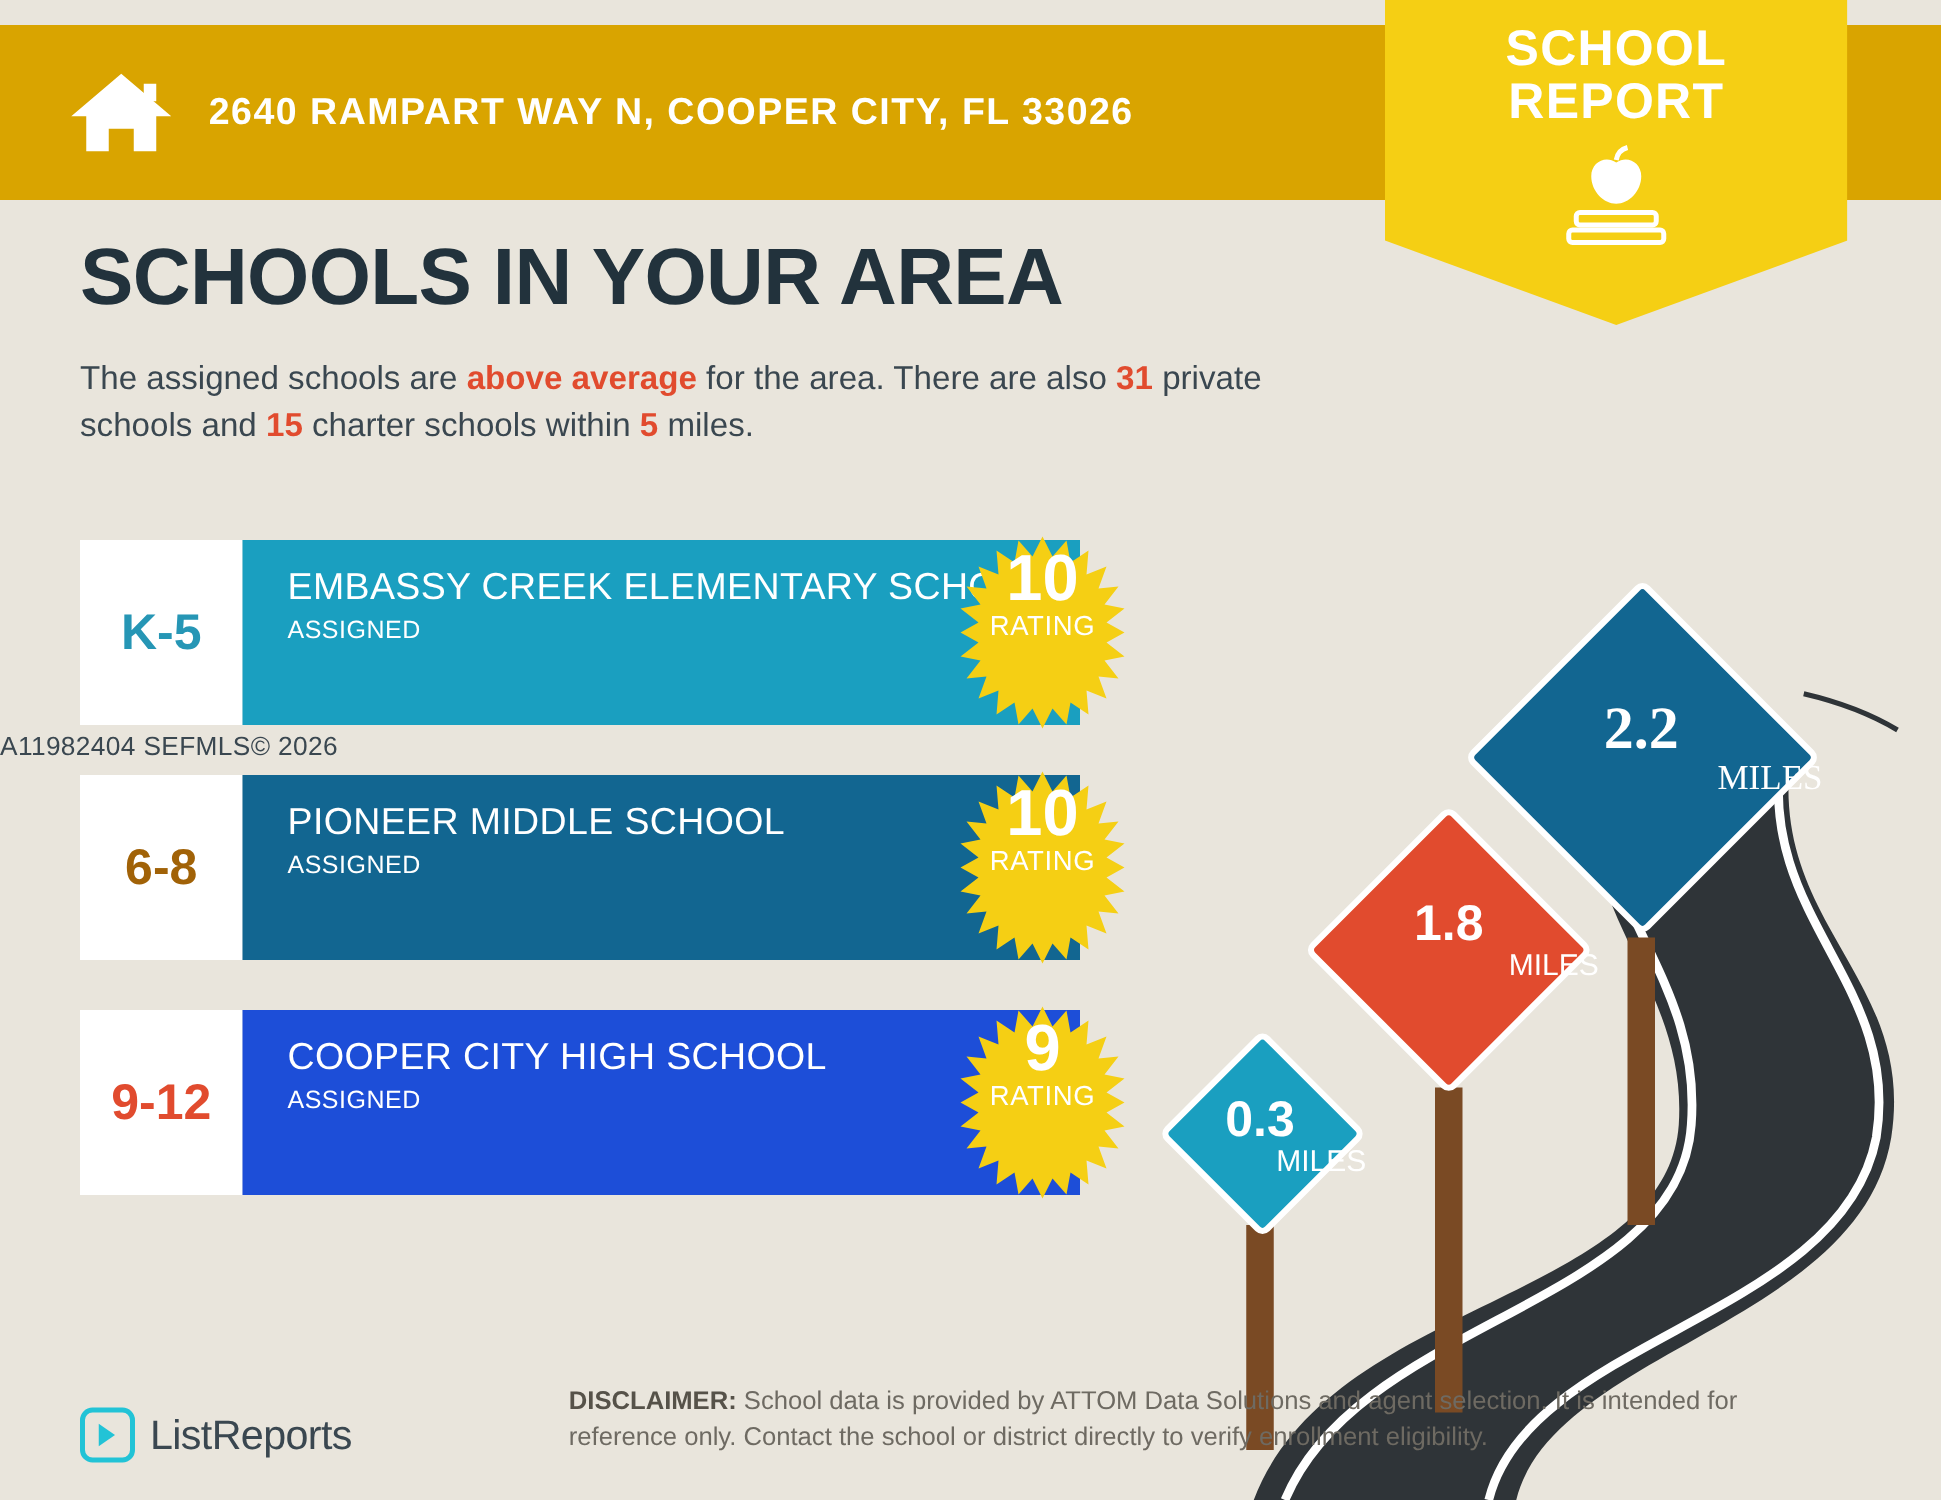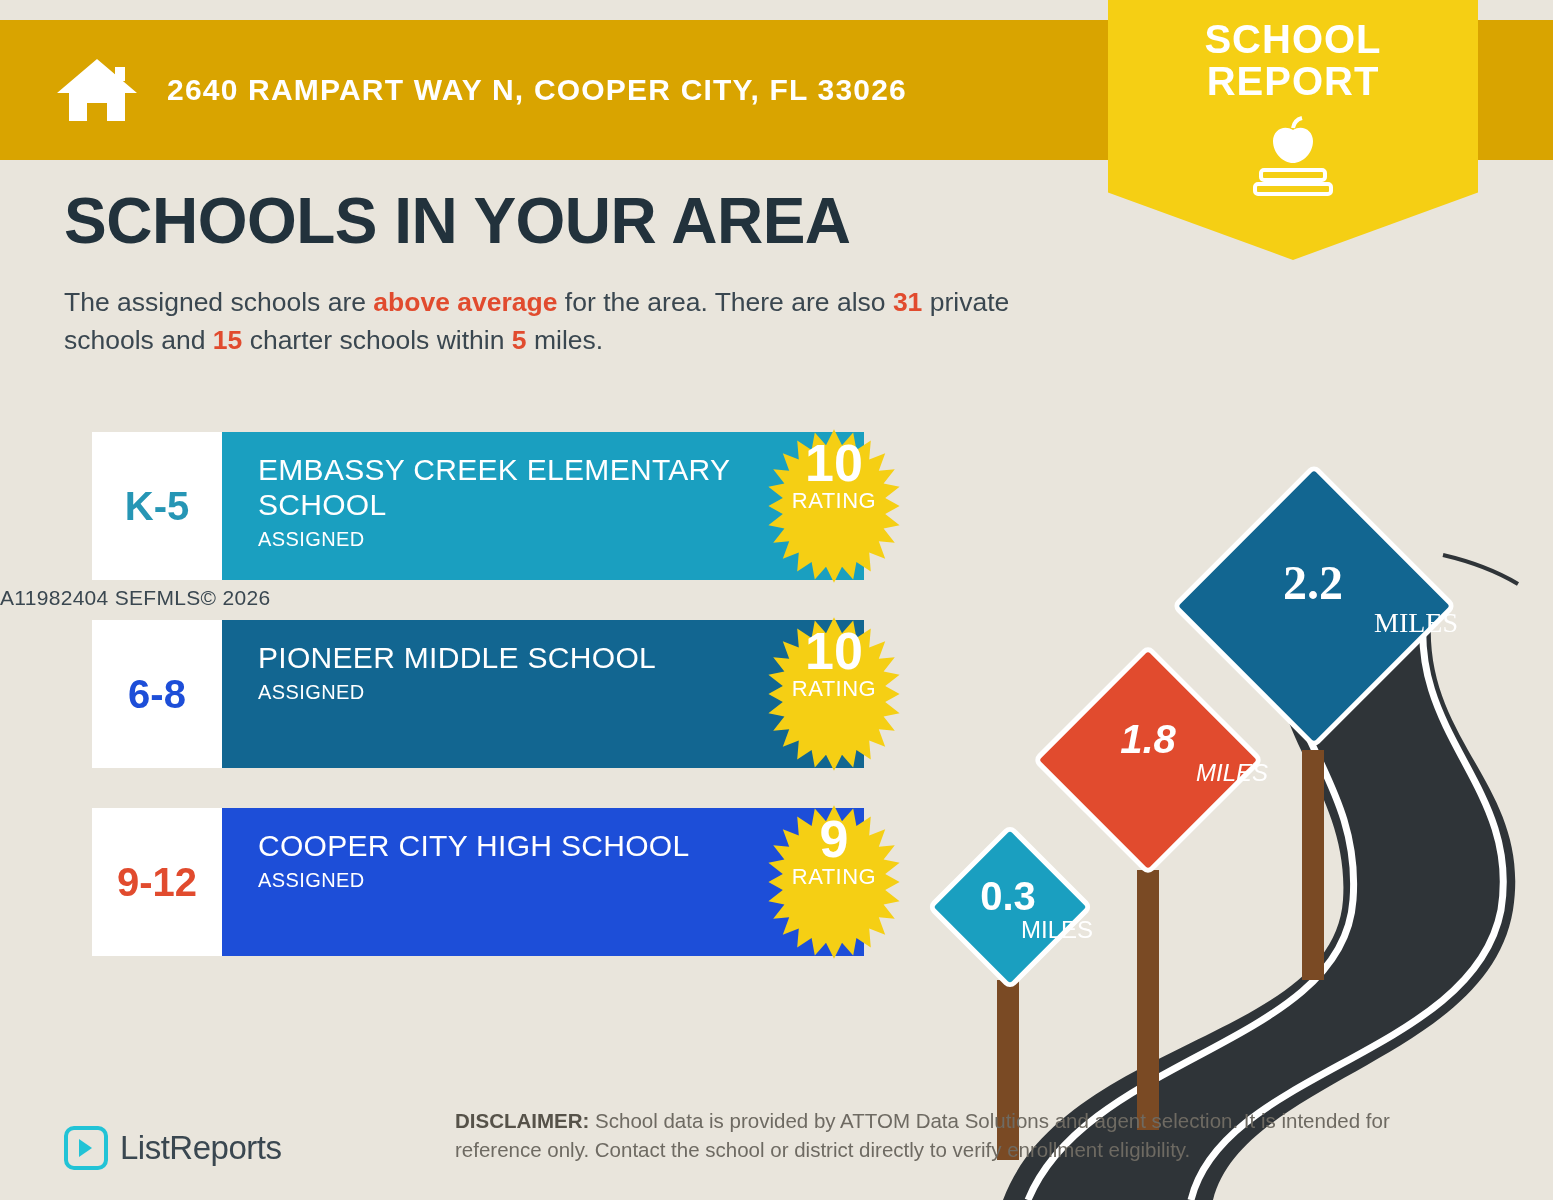--- a/index.html
+++ b/index.html
@@ -90,21 +90,20 @@
     top: 432px;
     left: 64px;
     width: 800px;
   }
   .school-row {
     position: relative;
     height: 148px;
     margin-bottom: 40px;
     display: flex;
     align-items: stretch;
-    margin-left: 28px;
   }
   .grade-box {
     width: 130px;
     background: #ffffff;
     display: flex;
     align-items: center;
     justify-content: center;
     font-size: 40px;
     font-weight: bold;
   }
@@ -149,21 +148,21 @@
   }
   .rating-label {
     position: relative;
     font-size: 22px;
     letter-spacing: 0.5px;
   }
 
   
   .row-1 .grade-box { color: #2696b5; }
   .row-1 .info-box  { background: #1a9fc0; }
-  .row-2 .grade-box { color: #1d4ed8; }
+  .row-2 .grade-box { color: #a16207; }
   .row-2 .info-box  { background: #126691; }
   .row-3 .grade-box { color: #e14b2e; }
   .row-3 .info-box  { background: #1d4ed8; }
 
   
   .road-art {
     position: absolute;
     right: 0;
     bottom: 0;
     width: 640px;
@@ -343,21 +342,21 @@
   <div class="sign" style="left:10px; top:340px; width:170px; height:330px;">
     <div class="post" style="top:160px; height:180px;"></div>
     <div class="diamond" style="left:28px; top:28px; width:118px; height:118px; background:#1a9fc0;"></div>
     <div class="txt" style="top:55px;">
       <div class="num">0.3</div>
       <div class="mi">MILES</div>
     </div>
   </div>
 
   
-  <div class="sign" style="left:115px; top:160px; width:240px; height:500px;font-style:italic;">
+  <div class="sign" style="left:126px; top:160px; width:240px; height:500px;">
     <div class="post" style="top:230px; height:260px;"></div>
     <div class="diamond" style="left:38px; top:38px; width:164px; height:164px; background:#e14b2e;"></div>
     <div class="txt" style="top:78px;">
       <div class="num">1.8</div>
       <div class="mi">MILES</div>
     </div>
   </div>
 
   
   <div class="sign" style="left:255px; top:-20px; width:290px; height:520px;">

